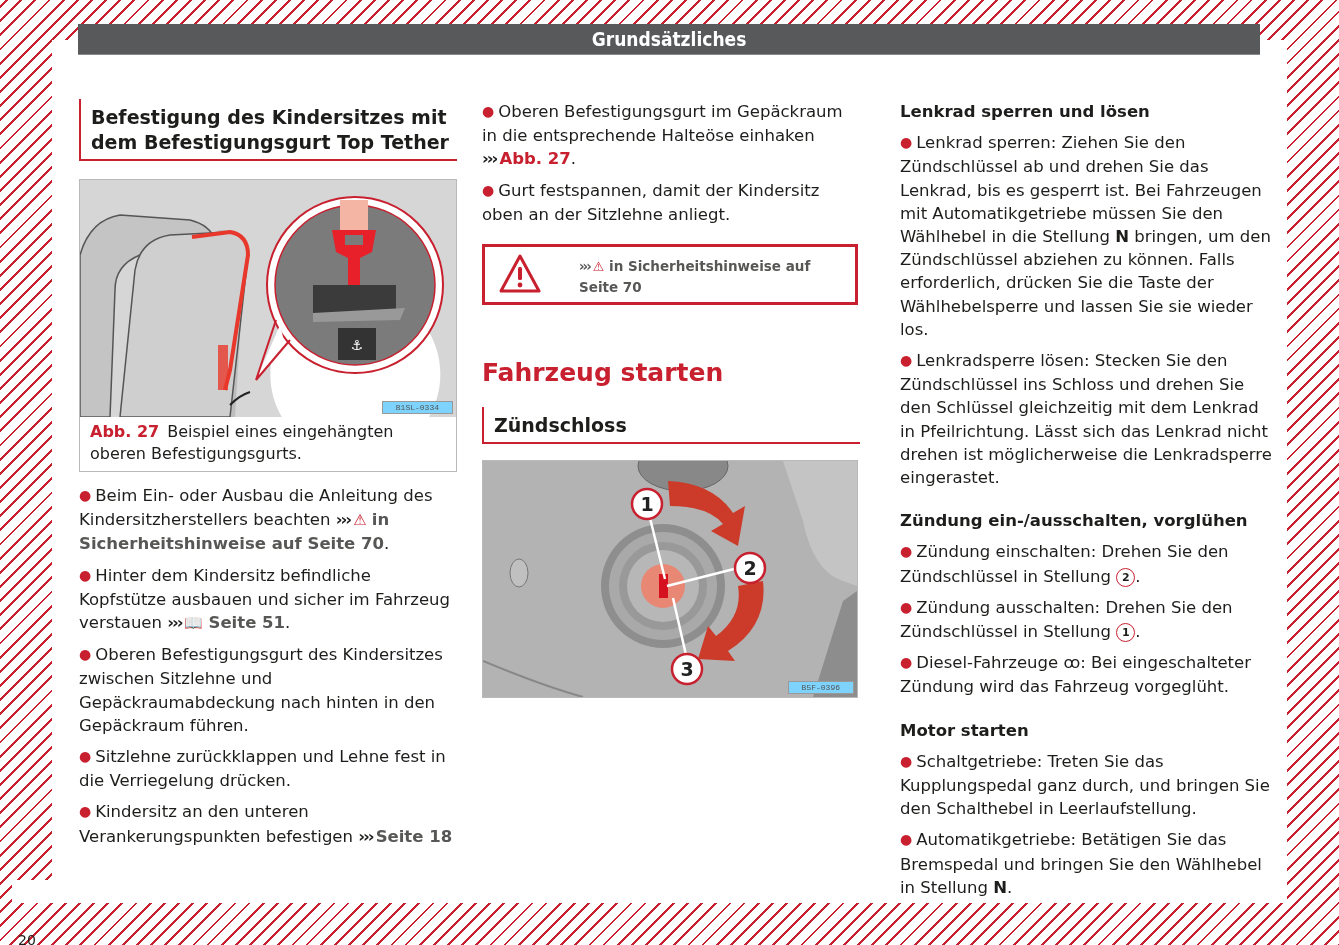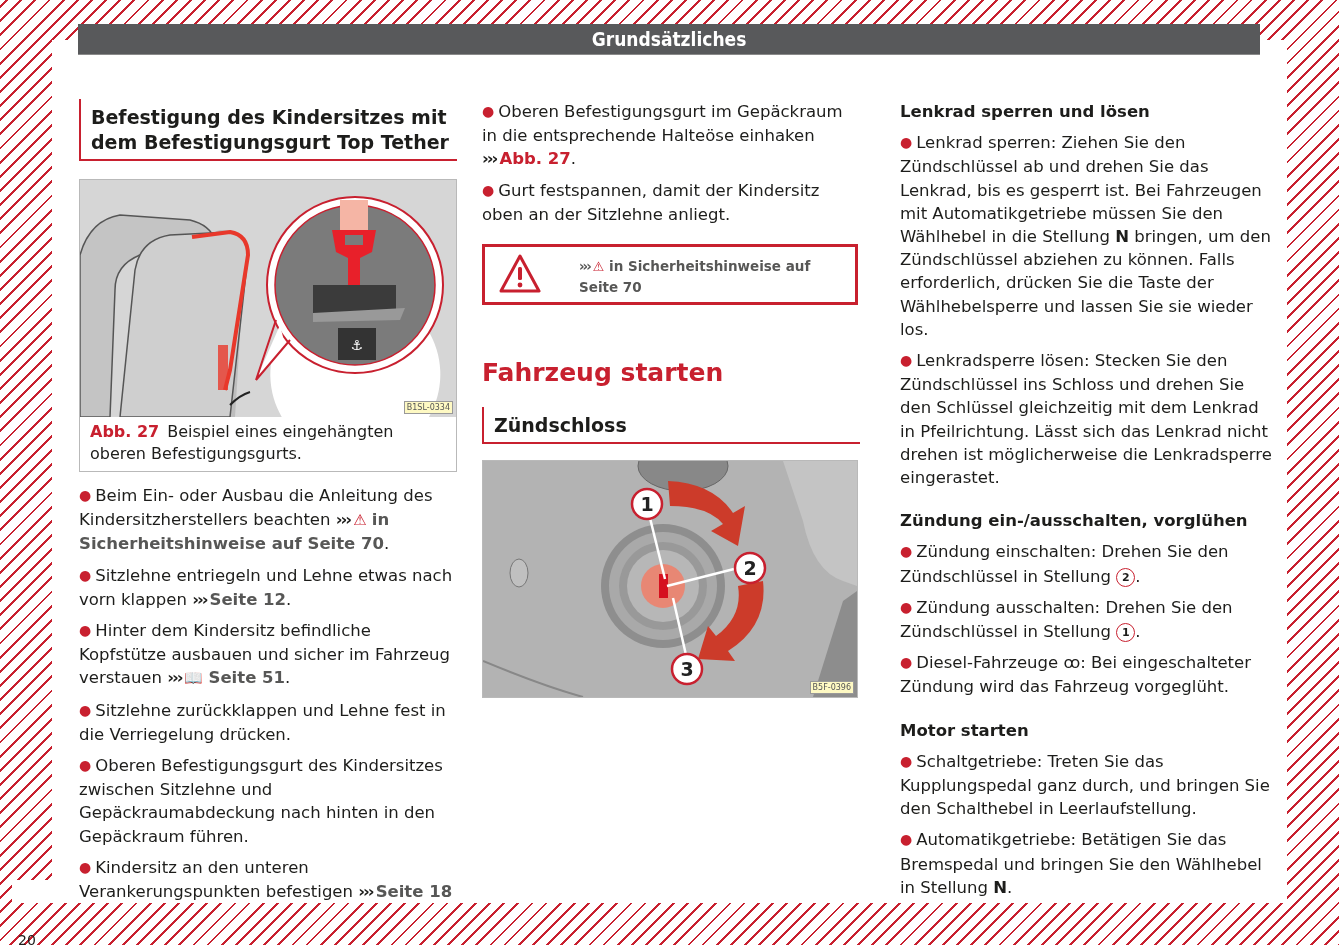--- a/index.html
+++ b/index.html
@@ -32,22 +32,22 @@
   .sec-heading {
     border-left: 2px solid #c8202f; border-bottom: 2px solid #c8202f;
     padding: 6px 0 4px 10px; font-weight: bold; font-size: 19px; line-height: 25px;
     color: #1d1d1b;
   }
   .figure {
     border: 1px solid #b9b9b9; background: #fff;
   }
   .fig-img { position: relative; background: #d8d8d8; overflow: hidden; }
   .fig-code {
-    position: absolute; right: 3px; bottom: 3px; background: #fef9c3; border: 1px solid #999;
-    font-size: 8px; color: #555; padding: 0 2px; line-height: 11px;
+    position: absolute; right: 3px; bottom: 3px; background: #7dd3fc; border: 1px solid #999;
+    font-size: 8px; color: #555; padding: 0 13px; line-height: 11px; font-family: Liberation Mono, monospace;
   }
   .fig-caption { padding: 4px 10px 6px 10px; font-size: 16px; line-height: 22px; }
   .fig-label { color: #c8202f; font-weight: bold; margin-right: 8px; }
 
   .bullet { margin-top: 8px; }
   .bullet .dot { color: #c8202f; font-size: 14px; margin-right: 4px; position: relative; top: -1px; }
   .ref { color: #575756; font-weight: bold; }
   .ref-red { color: #c8202f; font-weight: bold; }
   .arr { font-weight: bold; letter-spacing: -2px; margin-right: 3px; }
   .warn-inline { color: #c8202f; font-size: 15px; }
@@ -112,33 +112,29 @@
     </div>
   </div>
 
   <div style="margin-top:12px;">
     <div class="bullet">
       <span class="dot">●</span><span>Beim Ein- oder Ausbau die Anleitung des Kindersitzherstellers beachten</span>
       <span class="arr">›››</span><span class="warn-inline">⚠</span>
       <span class="ref">in Sicherheitshinweise auf Seite 70</span><span>.</span>
     </div>
     <div class="bullet">
-      <span class="dot">●</span><span>Sitzlehne entriegeln und Lehne etwas nach vorn klappen</span>
-      <span class="arr">›››</span><span class="ref">Seite 12</span><span>.</span>
-    </div>
-    <div class="bullet">
       <span class="dot">●</span><span>Hinter dem Kindersitz befindliche Kopfstütze ausbauen und sicher im Fahrzeug verstauen</span>
       <span class="arr">›››</span><span class="warn-inline">📖</span>
       <span class="ref">Seite 51</span><span>.</span>
     </div>
     <div class="bullet">
+      <span class="dot">●</span><span>Oberen Befestigungsgurt des Kindersitzes zwischen Sitzlehne und Gepäckraumabdeckung nach hinten in den Gepäckraum führen.</span>
+    </div>
+    <div class="bullet">
       <span class="dot">●</span><span>Sitzlehne zurückklappen und Lehne fest in die Verriegelung drücken.</span>
-    </div>
-    <div class="bullet">
-      <span class="dot">●</span><span>Oberen Befestigungsgurt des Kindersitzes zwischen Sitzlehne und Gepäckraumabdeckung nach hinten in den Gepäckraum führen.</span>
     </div>
     <div class="bullet">
       <span class="dot">●</span><span>Kindersitz an den unteren Verankerungspunkten befestigen</span>
       <span class="arr">›››</span><span class="ref">Seite 18</span>
     </div>
   </div>
 </div>
 
 <div class="col col2">
   <div class="bullet" style="margin-top:6px;">

